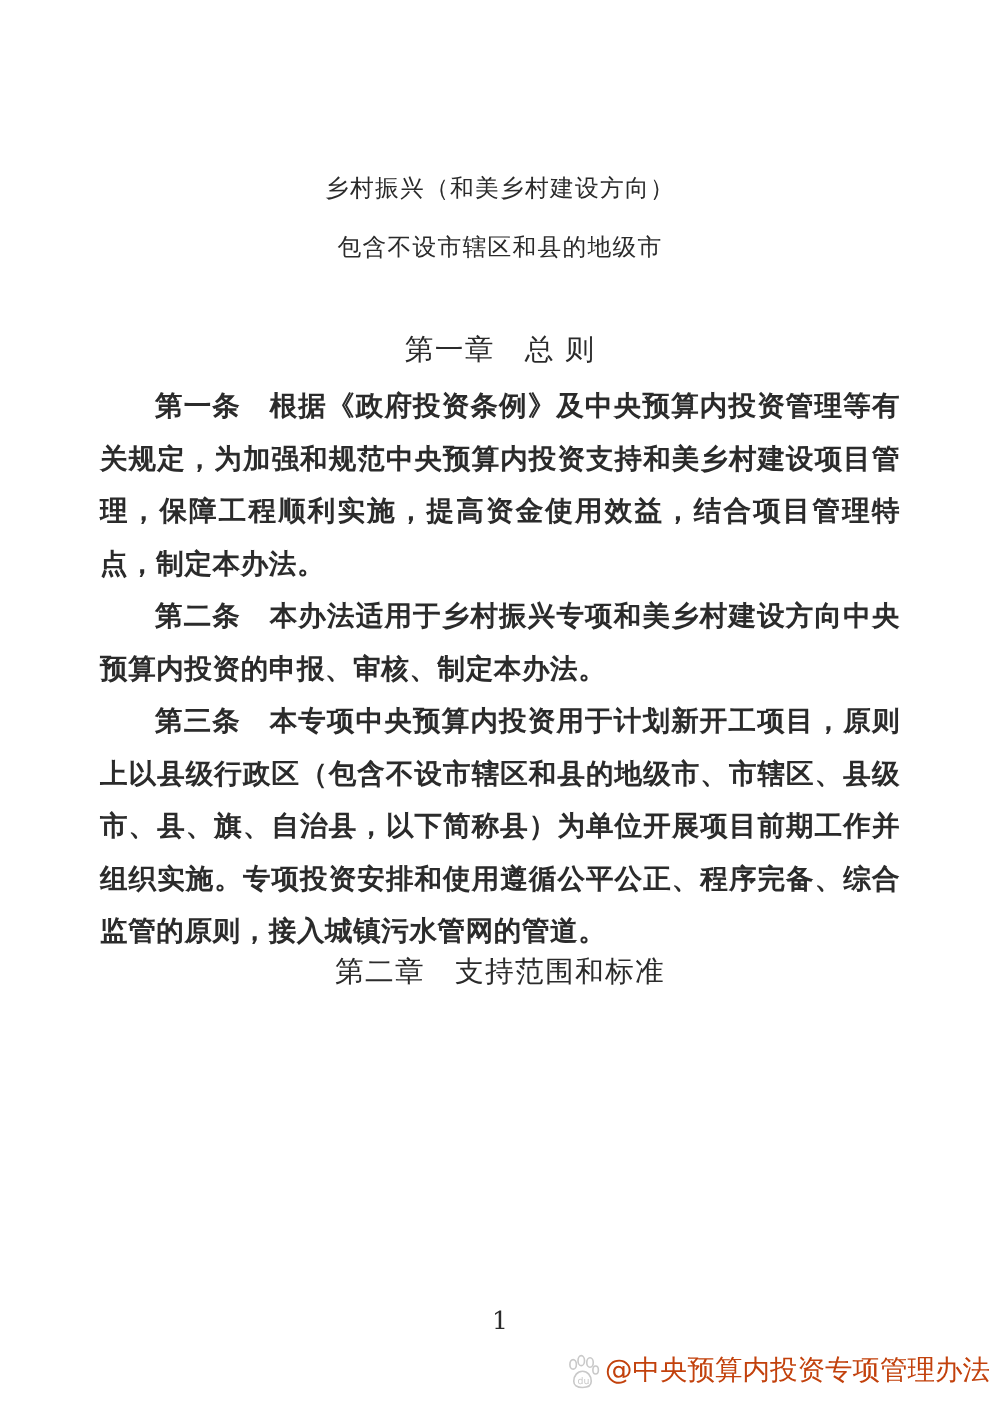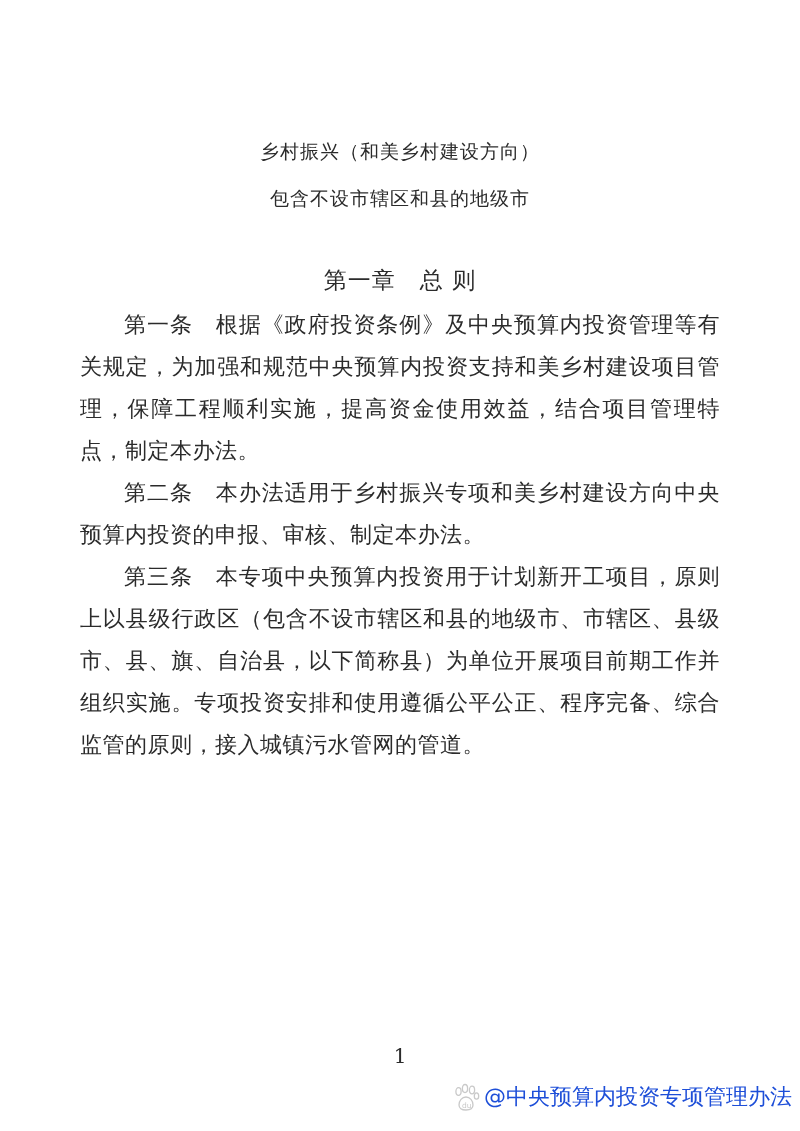--- a/index.html
+++ b/index.html
@@ -37,21 +37,21 @@
     letter-spacing: 1px;
     font-weight: 500;
   }
   #chapter1-heading { top: 264px; text-align: center; }
   #chapter2-heading { top: 762px; }
   .body-block {
     position: absolute;
     left: 80px;
     width: 640px;
   }
-  #body-block-1 { top: 304px; }
+  #body-block-1 { top: 304px; font-weight: bold; }
   #body-block-2 { top: 812px; }
   .para {
     margin: 0;
     font-size: 22px;
     line-height: 42px;
     text-align: justify;
     text-indent: 2em;
     letter-spacing: 0.5px;
   }
   .page-number {
@@ -63,21 +63,21 @@
     font-size: 20px;
     line-height: 24px;
   }
   .watermark {
     position: absolute;
     top: 1082px;
     right: 8px;
     display: flex;
     align-items: center;
     gap: 3px;
-    color: #1d4ed8;
+    color: #c2410c;
     font-size: 22px;
     line-height: 30px;
     font-family: "DejaVu Sans", "Liberation Sans", sans-serif;
     user-select: none;
   }
   .watermark svg {
     display: block;
   }
 </style>
 </head>
@@ -91,20 +91,21 @@
   </div>
 
   <div class="chapter-heading" id="chapter1-heading">第一章　总 则</div>
 
   <div class="body-block" id="body-block-1">
     <p class="para">第一条　根据《政府投资条例》及中央预算内投资管理等有关规定，为加强和规范中央预算内投资支持和美乡村建设项目管理，保障工程顺利实施，提高资金使用效益，结合项目管理特点，制定本办法。</p>
     <p class="para">第二条　本办法适用于乡村振兴专项和美乡村建设方向中央预算内投资的申报、审核、制定本办法。</p>
     <p class="para">第三条　本专项中央预算内投资用于计划新开工项目，原则上以县级行政区（包含不设市辖区和县的地级市、市辖区、县级市、县、旗、自治县，以下简称县）为单位开展项目前期工作并组织实施。专项投资安排和使用遵循公平公正、程序完备、综合监管的原则，接入城镇污水管网的管道。</p>
   </div>
 
+  <div class="chapter-heading" id="chapter2-heading">第二章　支持范围和标准</div>
 
 
   <div class="page-number">1</div>
 
   <div class="watermark">
     <span>
       <svg width="30" height="30" viewBox="0 0 30 30" fill="none" stroke="#c9c9c9" stroke-width="1.3">
         <ellipse cx="7.5" cy="9.5" rx="2.6" ry="3.8"></ellipse>
         <ellipse cx="14" cy="6.5" rx="2.6" ry="4"></ellipse>
         <ellipse cx="21" cy="8" rx="2.6" ry="3.8"></ellipse>

